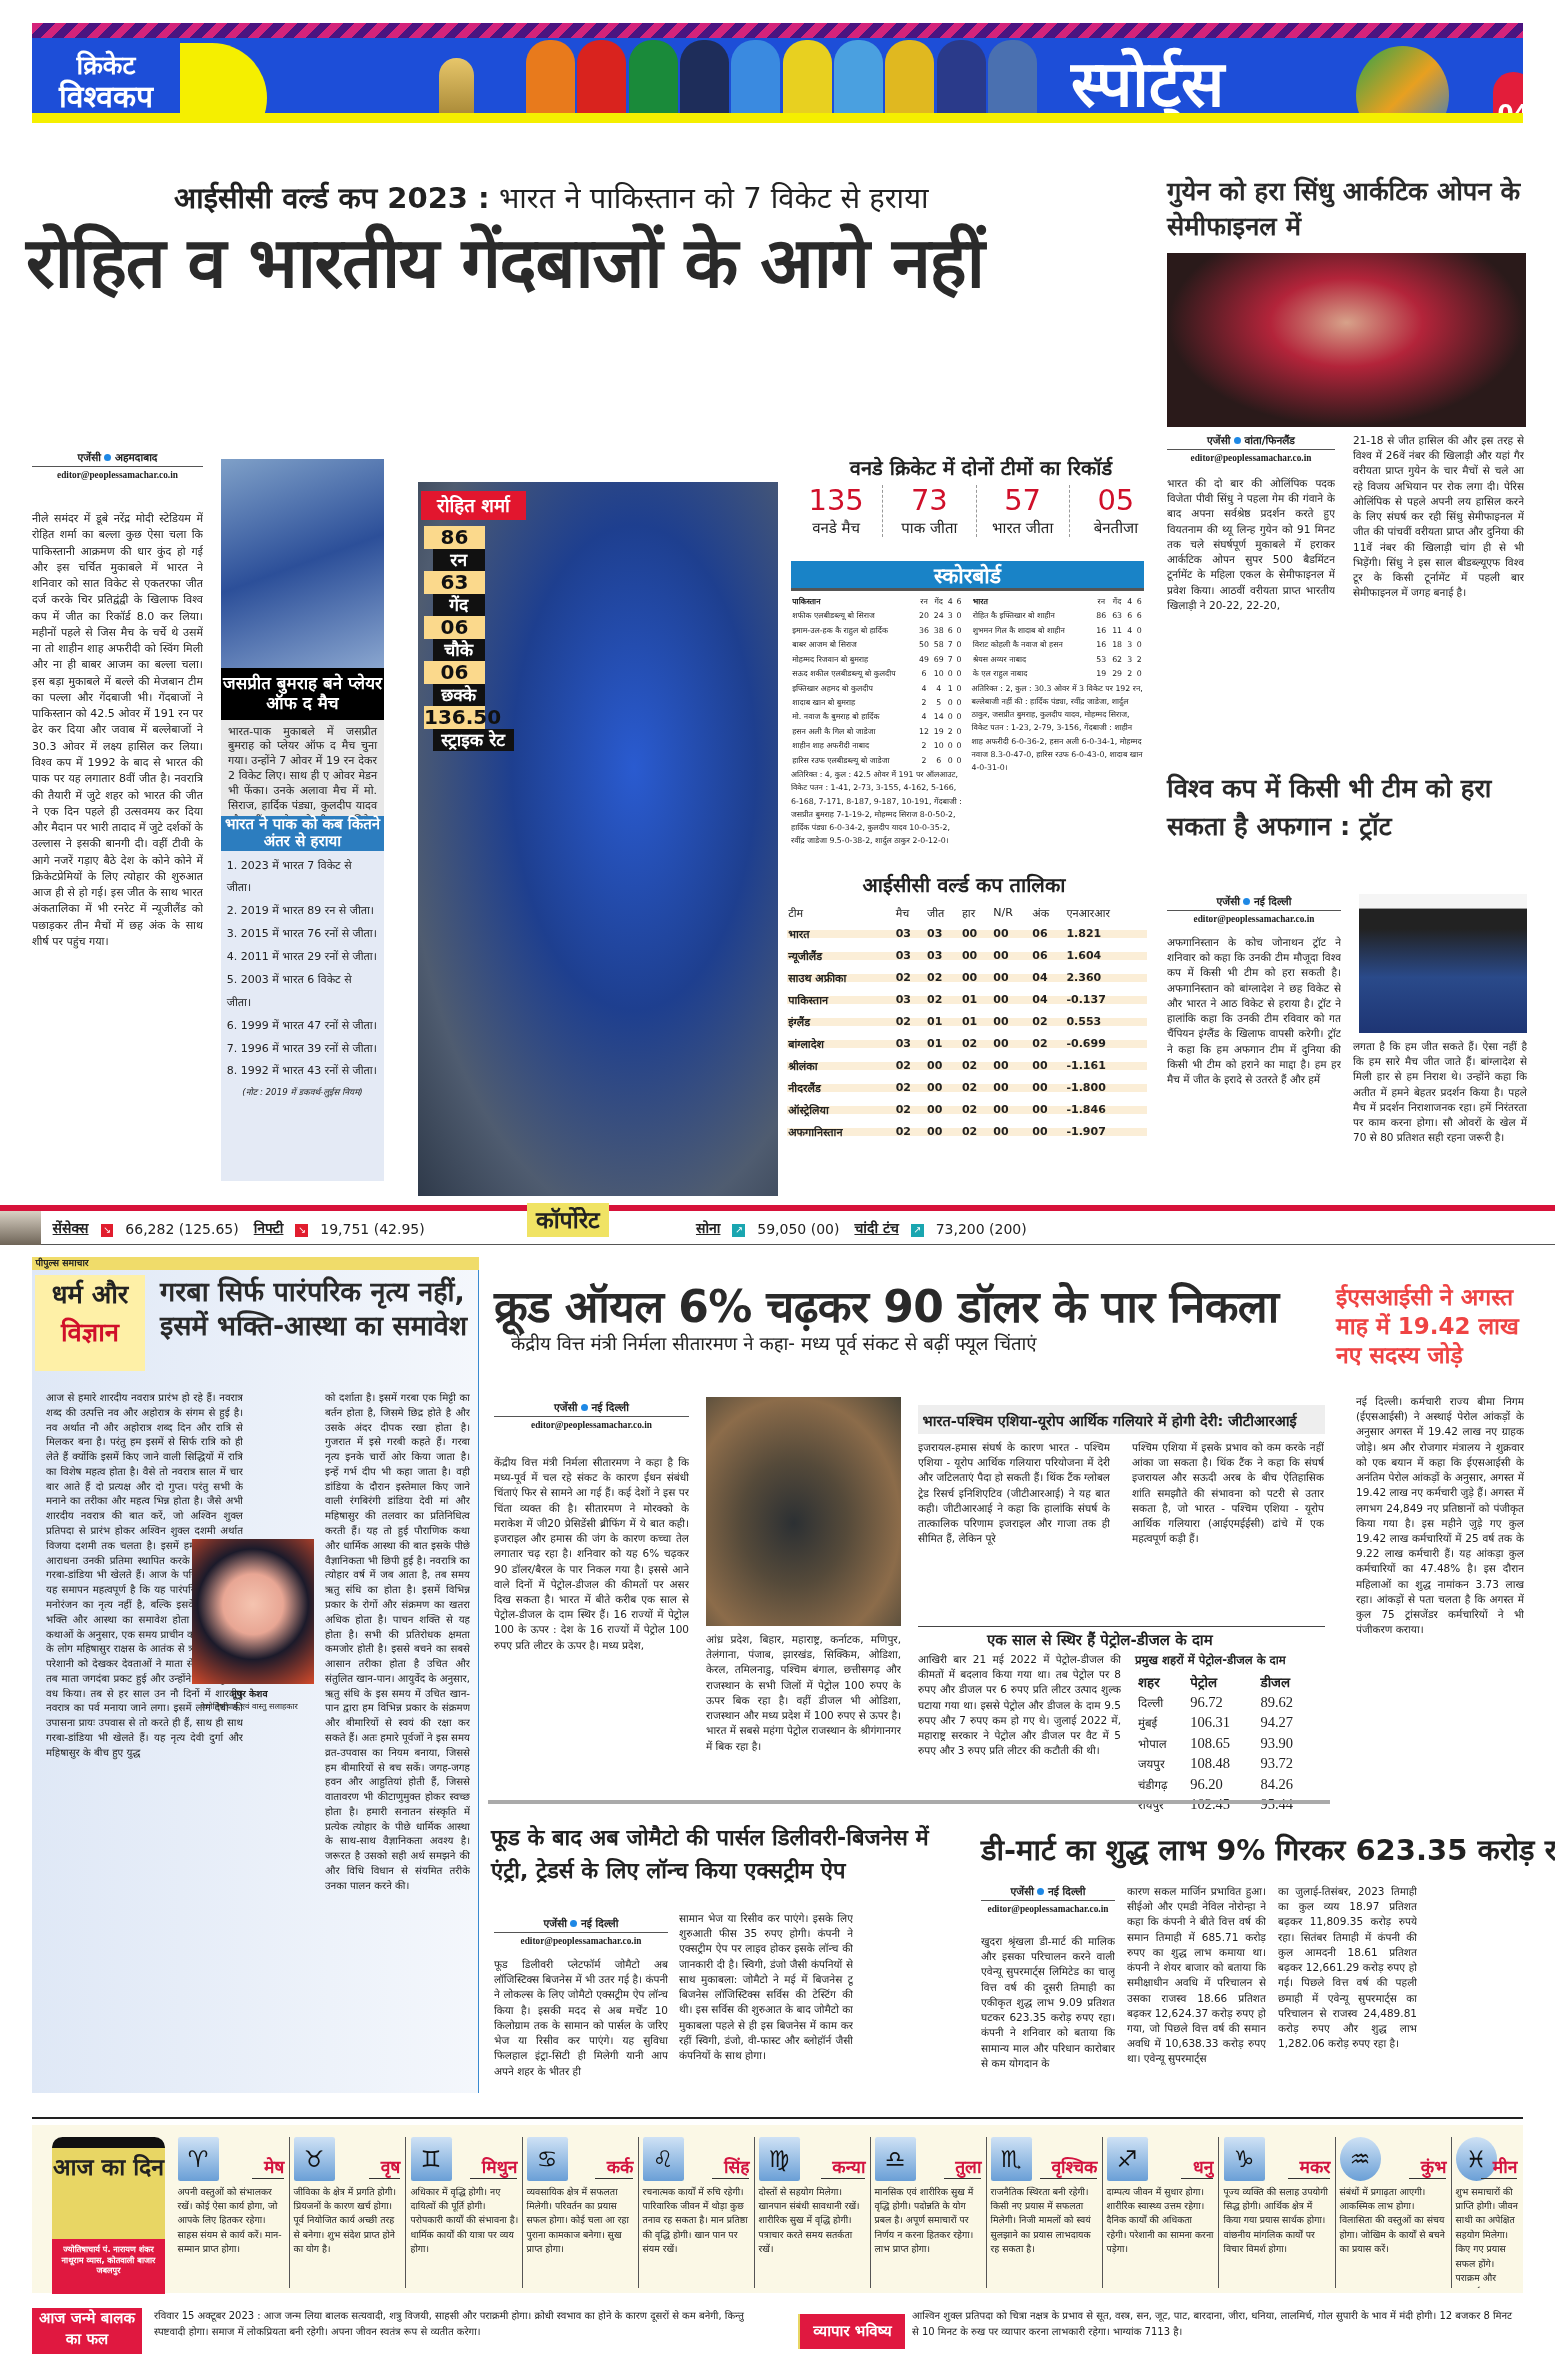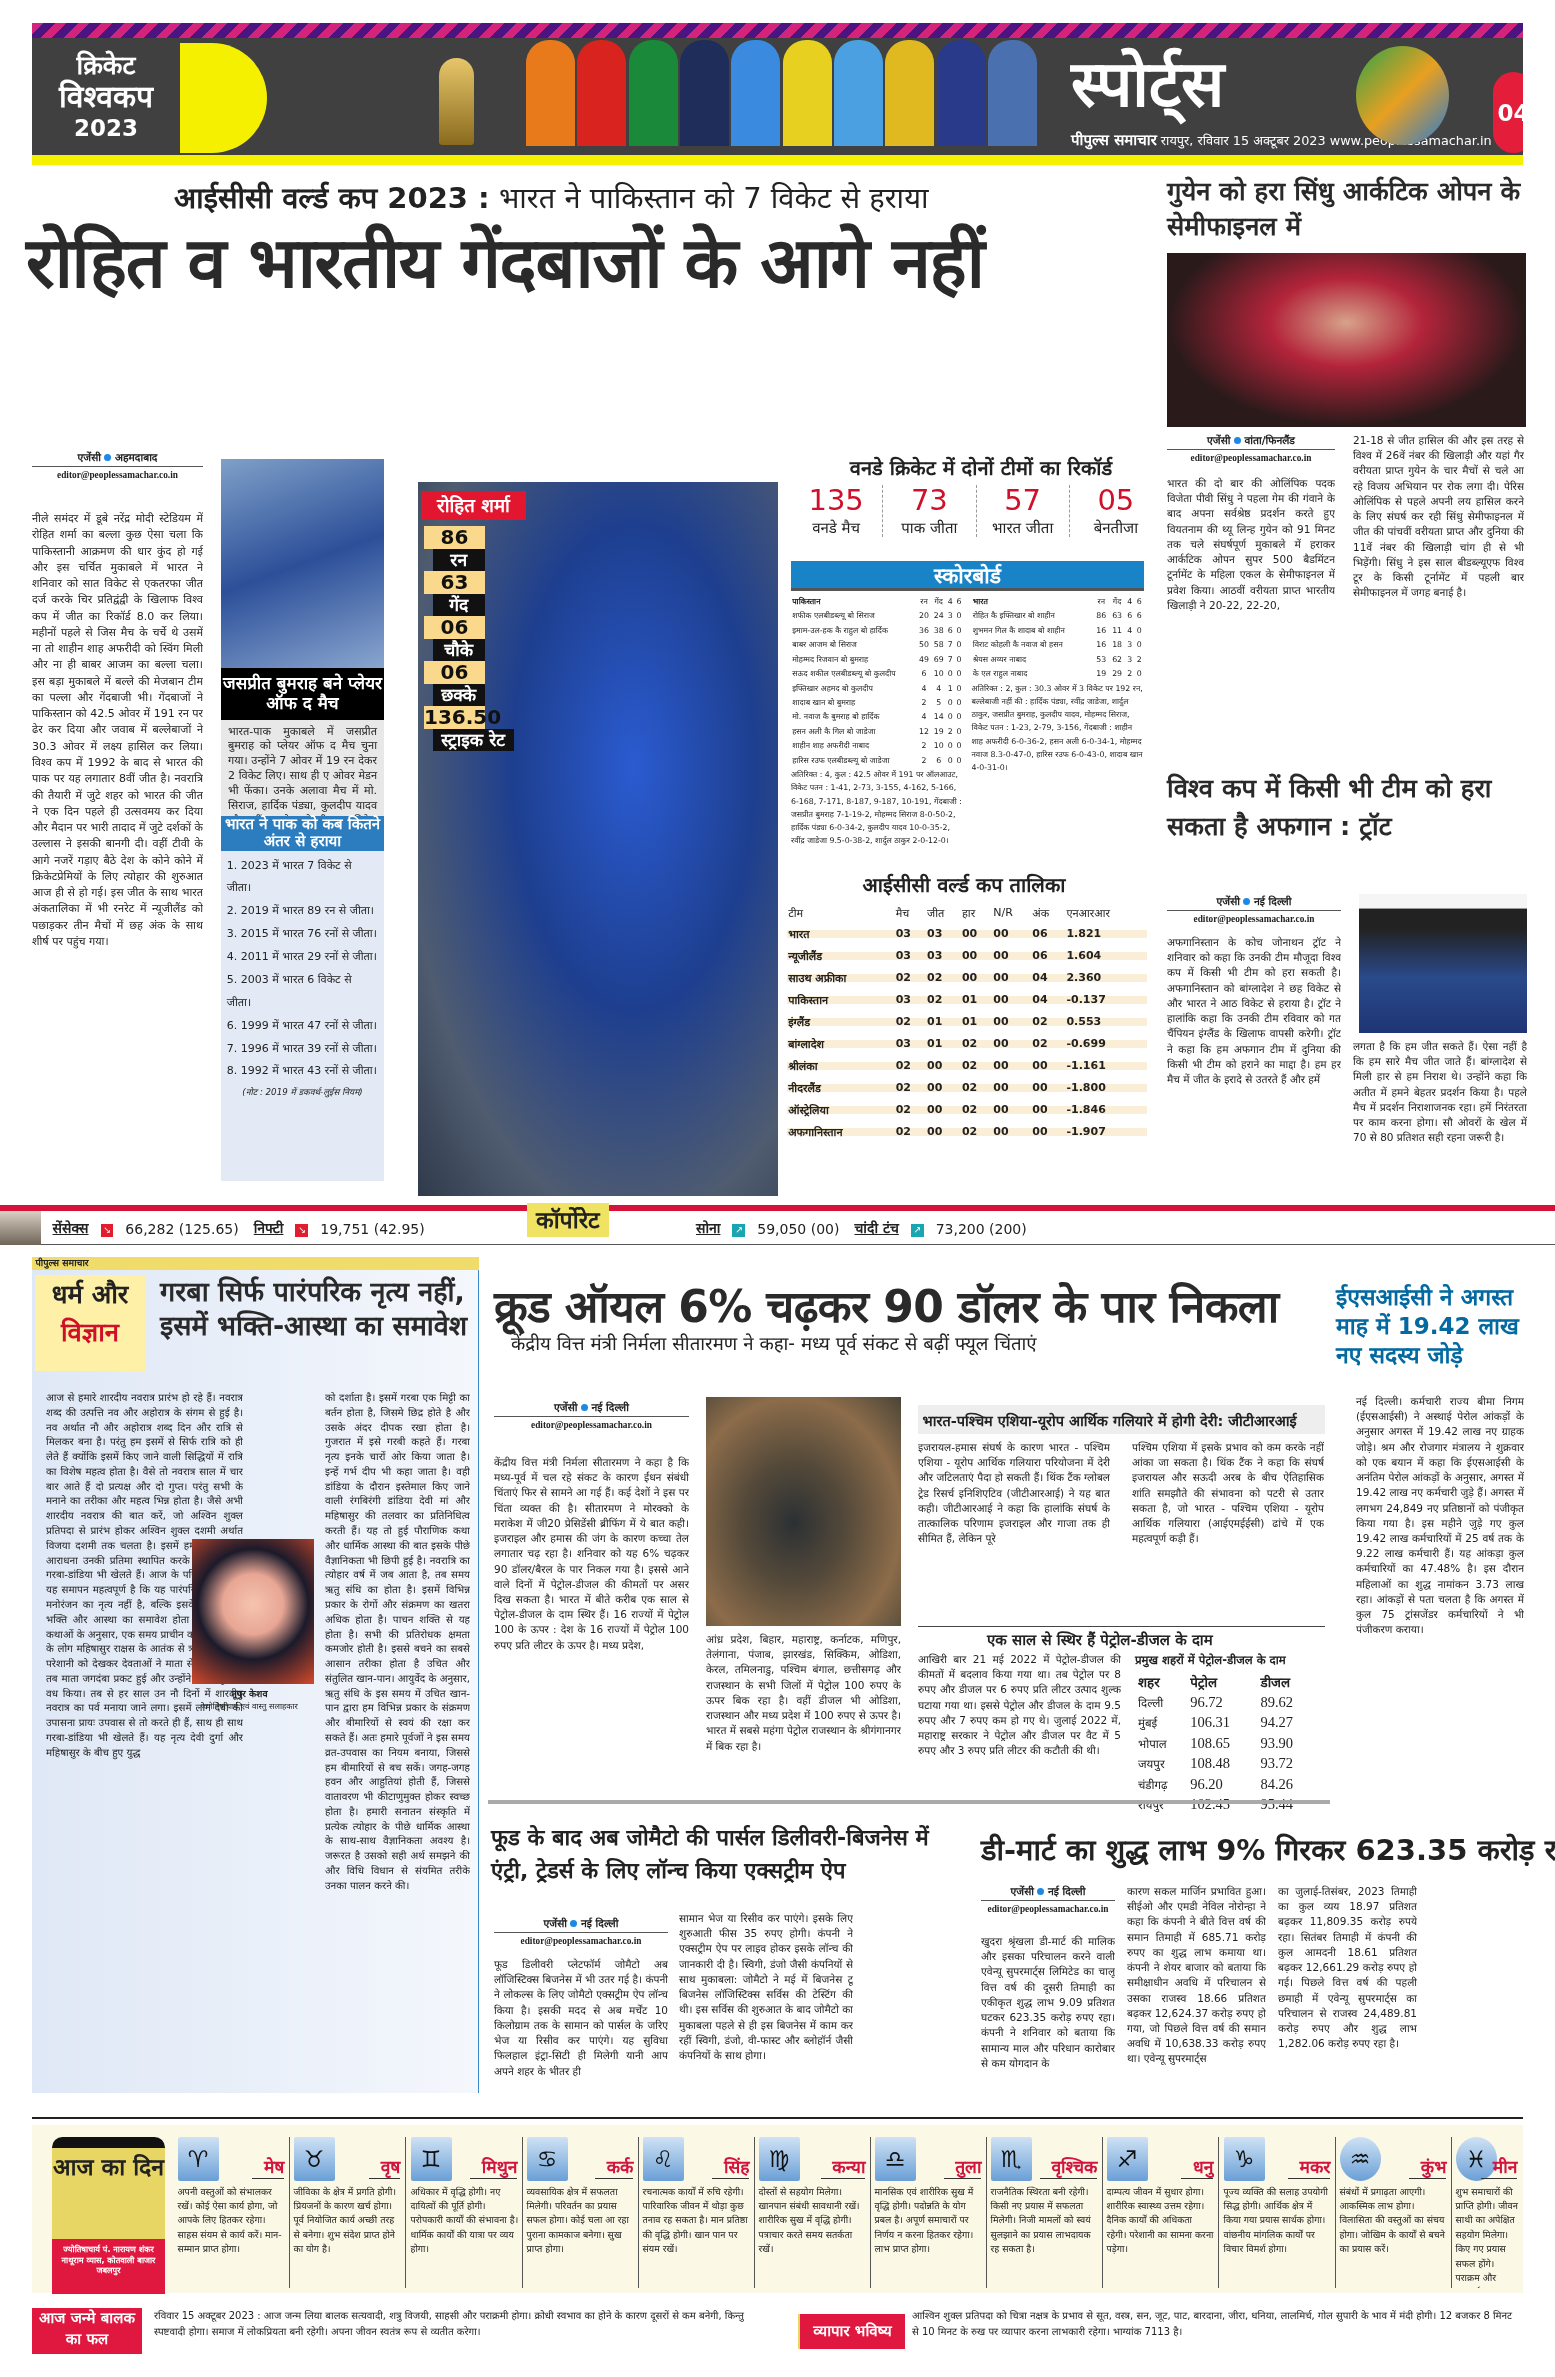--- a/index.html
+++ b/index.html
@@ -1,18 +1,18 @@
 <!DOCTYPE html>
 <html style="font-size:9.3px"><head>
 <meta charset="utf-8">
 <style>
 *{box-sizing:border-box;margin:0;padding:0}
 body{width:1555px;height:2377px;background:#fff;font-family:"DejaVu Sans","Liberation Sans",sans-serif;color:#222;position:relative;overflow:hidden}
 .abs{position:absolute}
-.masthead{left:32px;top:23px;width:1491px;height:142px;background:#404040;overflow:hidden}
+.masthead{left:32px;top:23px;width:1491px;height:100px;background:#1d4ed8;overflow:hidden}
 .mast-zig{position:absolute;left:0;top:0;width:100%;height:15px;background:repeating-linear-gradient(135deg,#d4237a 0 8.1px,#4b1480 8.1px 16.3px)}
 .mast-yellow{position:absolute;left:0;bottom:0;width:100%;height:10.5px;background:#f5ef00}
 .mast-sec{position:absolute;left:148px;top:20.3px;width:87px;height:110px;background:#f5ef00;border-radius:0 58px 58px 0}
 .mast-left{position:absolute;left:160px;top:28px;width:134px;color:#fff;text-align:center;font-weight:bold;line-height:1.15}
 .mast-left .l1{font-size:25.6px}.mast-left .l2{font-size:30px}.mast-left .l3{font-size:23px}
 .trophy{position:absolute;left:407px;top:35px;width:35px;height:87px;background:linear-gradient(#e7c66a,#8a6b1e);border-radius:17.4px 17.4px 3.5px 3.5px}
 .players{position:absolute;left:494px;top:17.4px;width:511px;height:106px;display:flex;gap:2.3px}
 .player{flex:1;border-radius:23px 23px 0 0}
 .mast-title{position:absolute;left:1039px;top:29px;color:#fff;font-size:64px;font-weight:bold;line-height:1}
 .mast-sub{position:absolute;left:1039px;top:106px;color:#fff;font-size:12.8px;white-space:nowrap}
@@ -64,21 +64,21 @@
 .dharm-tag .r{color:#d0102a}
 .dharm-head{left:160px;top:1275px;width:314px;font-size:27px;font-weight:bold;line-height:1.25;color:#2a2a2a}
 .author{left:192px;top:1539px;width:122px;height:145px;background:radial-gradient(circle at 50% 45%,#f5c4b0 0,#e8a694 30%,#1b1a2a 55%,#d44a2a 100%)}
 .oil-head{left:494px;top:1275px;width:813px;font-size:44px;font-weight:bold;color:#2a2a2a;letter-spacing:-0.6px;white-space:nowrap}
 .oil-sub{left:511px;top:1330px;width:813px;font-size:18.6px;white-space:nowrap}
 .oil-img{left:706px;top:1397px;width:195px;height:229px;background:radial-gradient(ellipse at 45% 55%,#2c3033 0,#554a3a 35%,#8c6c4a 70%,#4a4538 100%)}
 .gtri-head{left:918px;top:1405px;width:407px;height:29px;background:#eee;font-size:14.5px;font-weight:bold;padding:4.6px 4.6px}
 .pd-table{left:1138px;top:1661px;width:180px;font-size:13.4px;border-collapse:collapse}
 .pd-table th{text-align:left;padding:1.2px 0}
 .pd-table td{font-family:"Liberation Serif",serif;padding:1.7px 0;font-size:14.5px}
-.esic-head{left:1336px;top:1283px;width:197px;font-size:23px;font-weight:bold;line-height:1.25;color:#0369a1}
+.esic-head{left:1336px;top:1283px;width:197px;font-size:23px;font-weight:bold;line-height:1.25;color:#ef4444}
 .zomato-head{left:491px;top:1821px;width:441px;font-size:22px;font-weight:bold;line-height:1.5}
 .dmart-head{left:981px;top:1829px;width:557px;font-size:29px;font-weight:bold;white-space:nowrap}
 .rashi-wrap{left:32px;top:2125px;width:1491px;height:168px;background:#fbf8e6}
 .aajka{left:52px;top:2137px;width:113px;height:157px;background:#e8d664;border-top:11.6px solid #111;border-radius:10.5px 10.5px 0 0}
 .aajka-t{font-size:23px;font-weight:bold;text-align:center;line-height:1.3;margin-top:4.6px}
 .jyot{left:52px;top:2239px;width:113px;height:55px;background:#e01840;color:#fff;font-size:8.1px;font-weight:bold;text-align:center;padding:4.6px 2.3px;line-height:1.35}
 .rashi{position:absolute;top:2137px;width:116px;height:151px;border-right:1.2px solid #555;padding:0 3.5px}
 .rashi-icon{width:41px;height:44px;background:linear-gradient(#cfe2f5,#6a9fd6);border-radius:2.3px;display:flex;align-items:center;justify-content:center;font-size:23px;color:#111}
 .rashi-name{position:absolute;right:4.6px;top:17.4px;color:#d31440;font-size:17.4px;font-weight:bold;border-bottom:1.2px solid #333;padding-left:11.6px}
 .rashi-text{font-size:9.3px;line-height:1.55;margin-top:3.5px}

